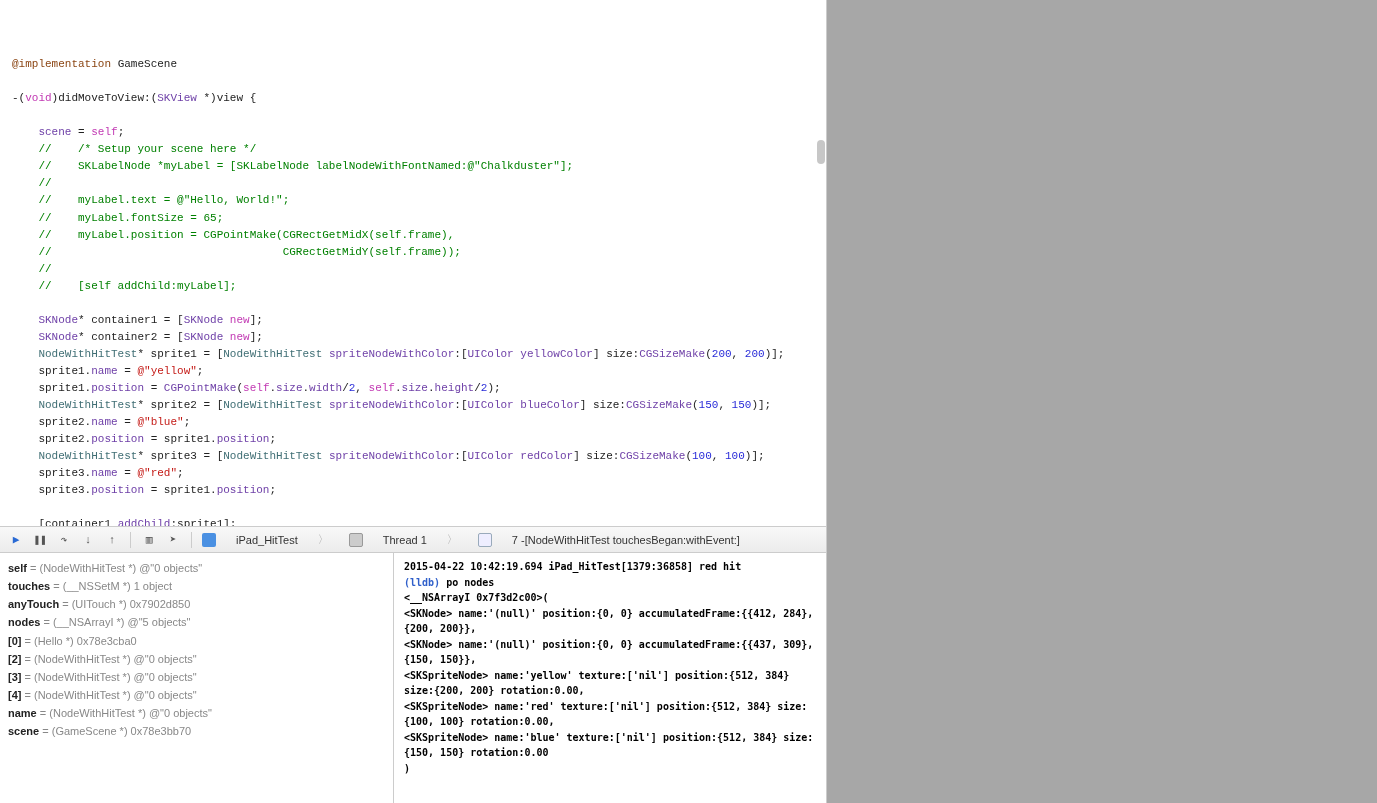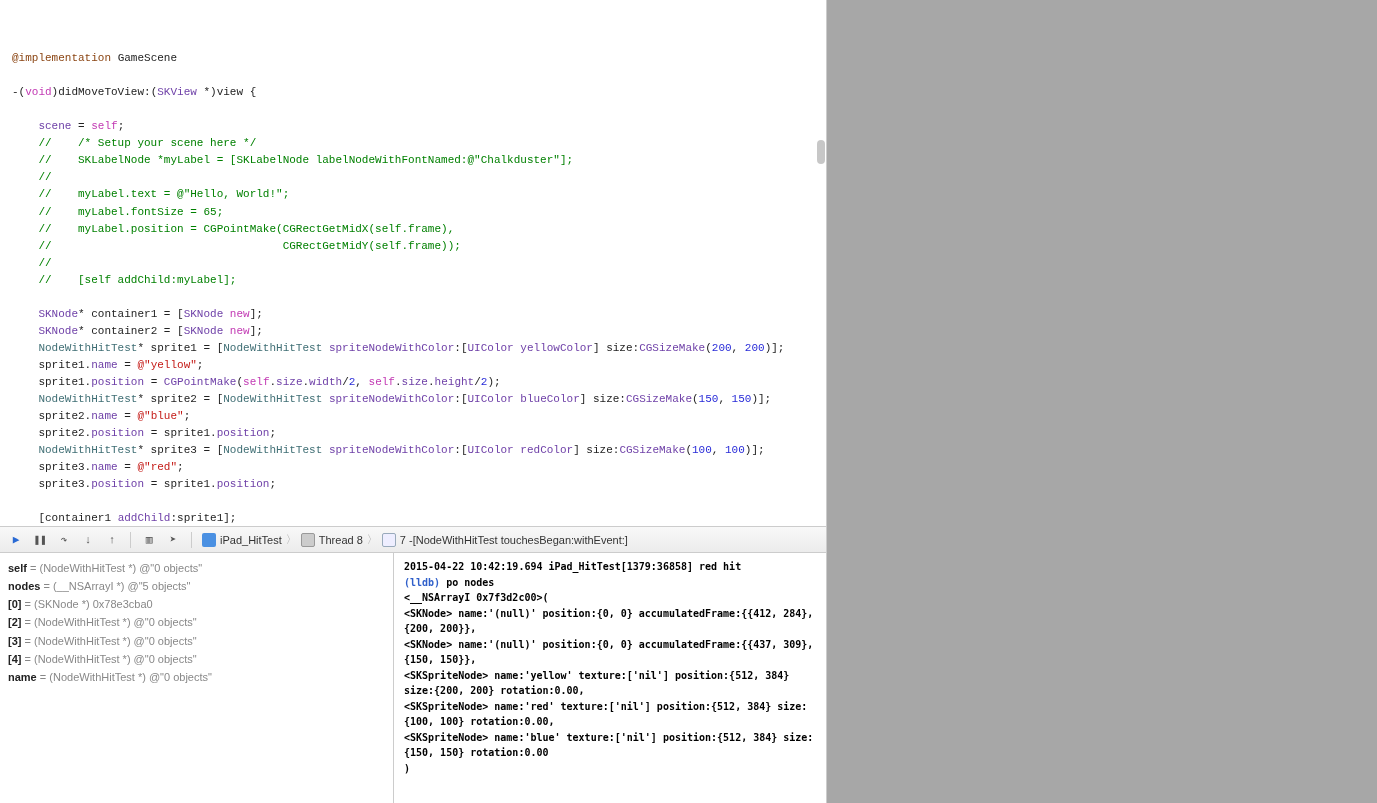--- a/index.html
+++ b/index.html
@@ -22,21 +22,21 @@
   }
   .right {
     flex: 1;
     background: #a7a7a7;
     position: relative;
   }
   
   .editor {
     flex: 1;
     overflow: auto;
-    padding: 16px 12px;
+    padding: 22px 12px;
     line-height: 1.55;
     white-space: pre;
     position: relative;
     border-bottom: 1px solid #ccc;
   }
   .scrollbar-marker {
     position: absolute;
     top: 140px;
     right: 1px;
     width: 8px;
@@ -66,21 +66,21 @@
     font-size: 11px;
   }
   .debug-bar .icon {
     width: 16px; height: 16px;
     display: flex; align-items: center; justify-content: center;
     color: #555;
     cursor: pointer;
   }
   .debug-bar .sep { width:1px; height:16px; background:#ccc; margin:0 2px; }
   .debug-bar .bc {
-    display:flex; align-items:center; gap:4px;
+    display:flex; align-items:center; gap:20px;
     font-family: "Lucida Grande", Arial, sans-serif;
     font-size: 11px;
     color:#333;
     overflow:hidden;
     white-space:nowrap;
   }
   .debug-bar .bc .chev { color:#aaa; }
   .debug-bar .bc .proj-icon {
     width:14px;height:14px;background:#4a90e2;border-radius:2px;
   }
@@ -181,36 +181,39 @@
       <div class="icon">↑</div>
       <div class="sep"></div>
       <div class="icon">▥</div>
       <div class="icon">➤</div>
       <div class="sep"></div>
       <div class="bc">
         <span class="proj-icon"></span>
         <span>iPad_HitTest</span>
         <span class="chev">〉</span>
         <span class="thread-icon"></span>
-        <span>Thread 8</span>
+        <span>Thread 1</span>
         <span class="chev">〉</span>
         <span class="frame-icon"></span>
         <span>7 -[NodeWithHitTest touchesBegan:withEvent:]</span>
       </div>
     </div>
 
     <div class="bottom-split">
       <div class="vars-panel">
         <div class="row"><b>self</b><span class="gray"> = (NodeWithHitTest *) @"0 objects"</span></div>
+        <div class="row"><b>touches</b><span class="gray"> = (__NSSetM *) 1 object</span></div>
+        <div class="row"><b>anyTouch</b><span class="gray"> = (UITouch *) 0x7902d850</span></div>
         <div class="row"><b>nodes</b><span class="gray"> = (__NSArrayI *) @"5 objects"</span></div>
-        <div class="row"><b>[0]</b><span class="gray"> = (SKNode *) 0x78e3cba0</span></div>
+        <div class="row"><b>[0]</b><span class="gray"> = (Hello *) 0x78e3cba0</span></div>
         <div class="row"><b>[2]</b><span class="gray"> = (NodeWithHitTest *) @"0 objects"</span></div>
         <div class="row"><b>[3]</b><span class="gray"> = (NodeWithHitTest *) @"0 objects"</span></div>
         <div class="row"><b>[4]</b><span class="gray"> = (NodeWithHitTest *) @"0 objects"</span></div>
         <div class="row"><b>name</b><span class="gray"> = (NodeWithHitTest *) @"0 objects"</span></div>
+        <div class="row"><b>scene</b><span class="gray"> = (GameScene *) 0x78e3bb70</span></div>
       </div>
       <div class="console-panel"><span class="bold">2015-04-22 10:42:19.694 iPad_HitTest[1379:36858] red hit</span>
 <span class="lldb">(lldb)</span><span class="bold"> po nodes</span>
 <span class="bold">&lt;__NSArrayI 0x7f3d2c00&gt;(
 &lt;SKNode&gt; name:'(null)' position:{0, 0} accumulatedFrame:{{412, 284}, {200, 200}},
 &lt;SKNode&gt; name:'(null)' position:{0, 0} accumulatedFrame:{{437, 309}, {150, 150}},
 &lt;SKSpriteNode&gt; name:'yellow' texture:['nil'] position:{512, 384} size:{200, 200} rotation:0.00,
 &lt;SKSpriteNode&gt; name:'red' texture:['nil'] position:{512, 384} size:{100, 100} rotation:0.00,
 &lt;SKSpriteNode&gt; name:'blue' texture:['nil'] position:{512, 384} size:{150, 150} rotation:0.00
 )</span>

